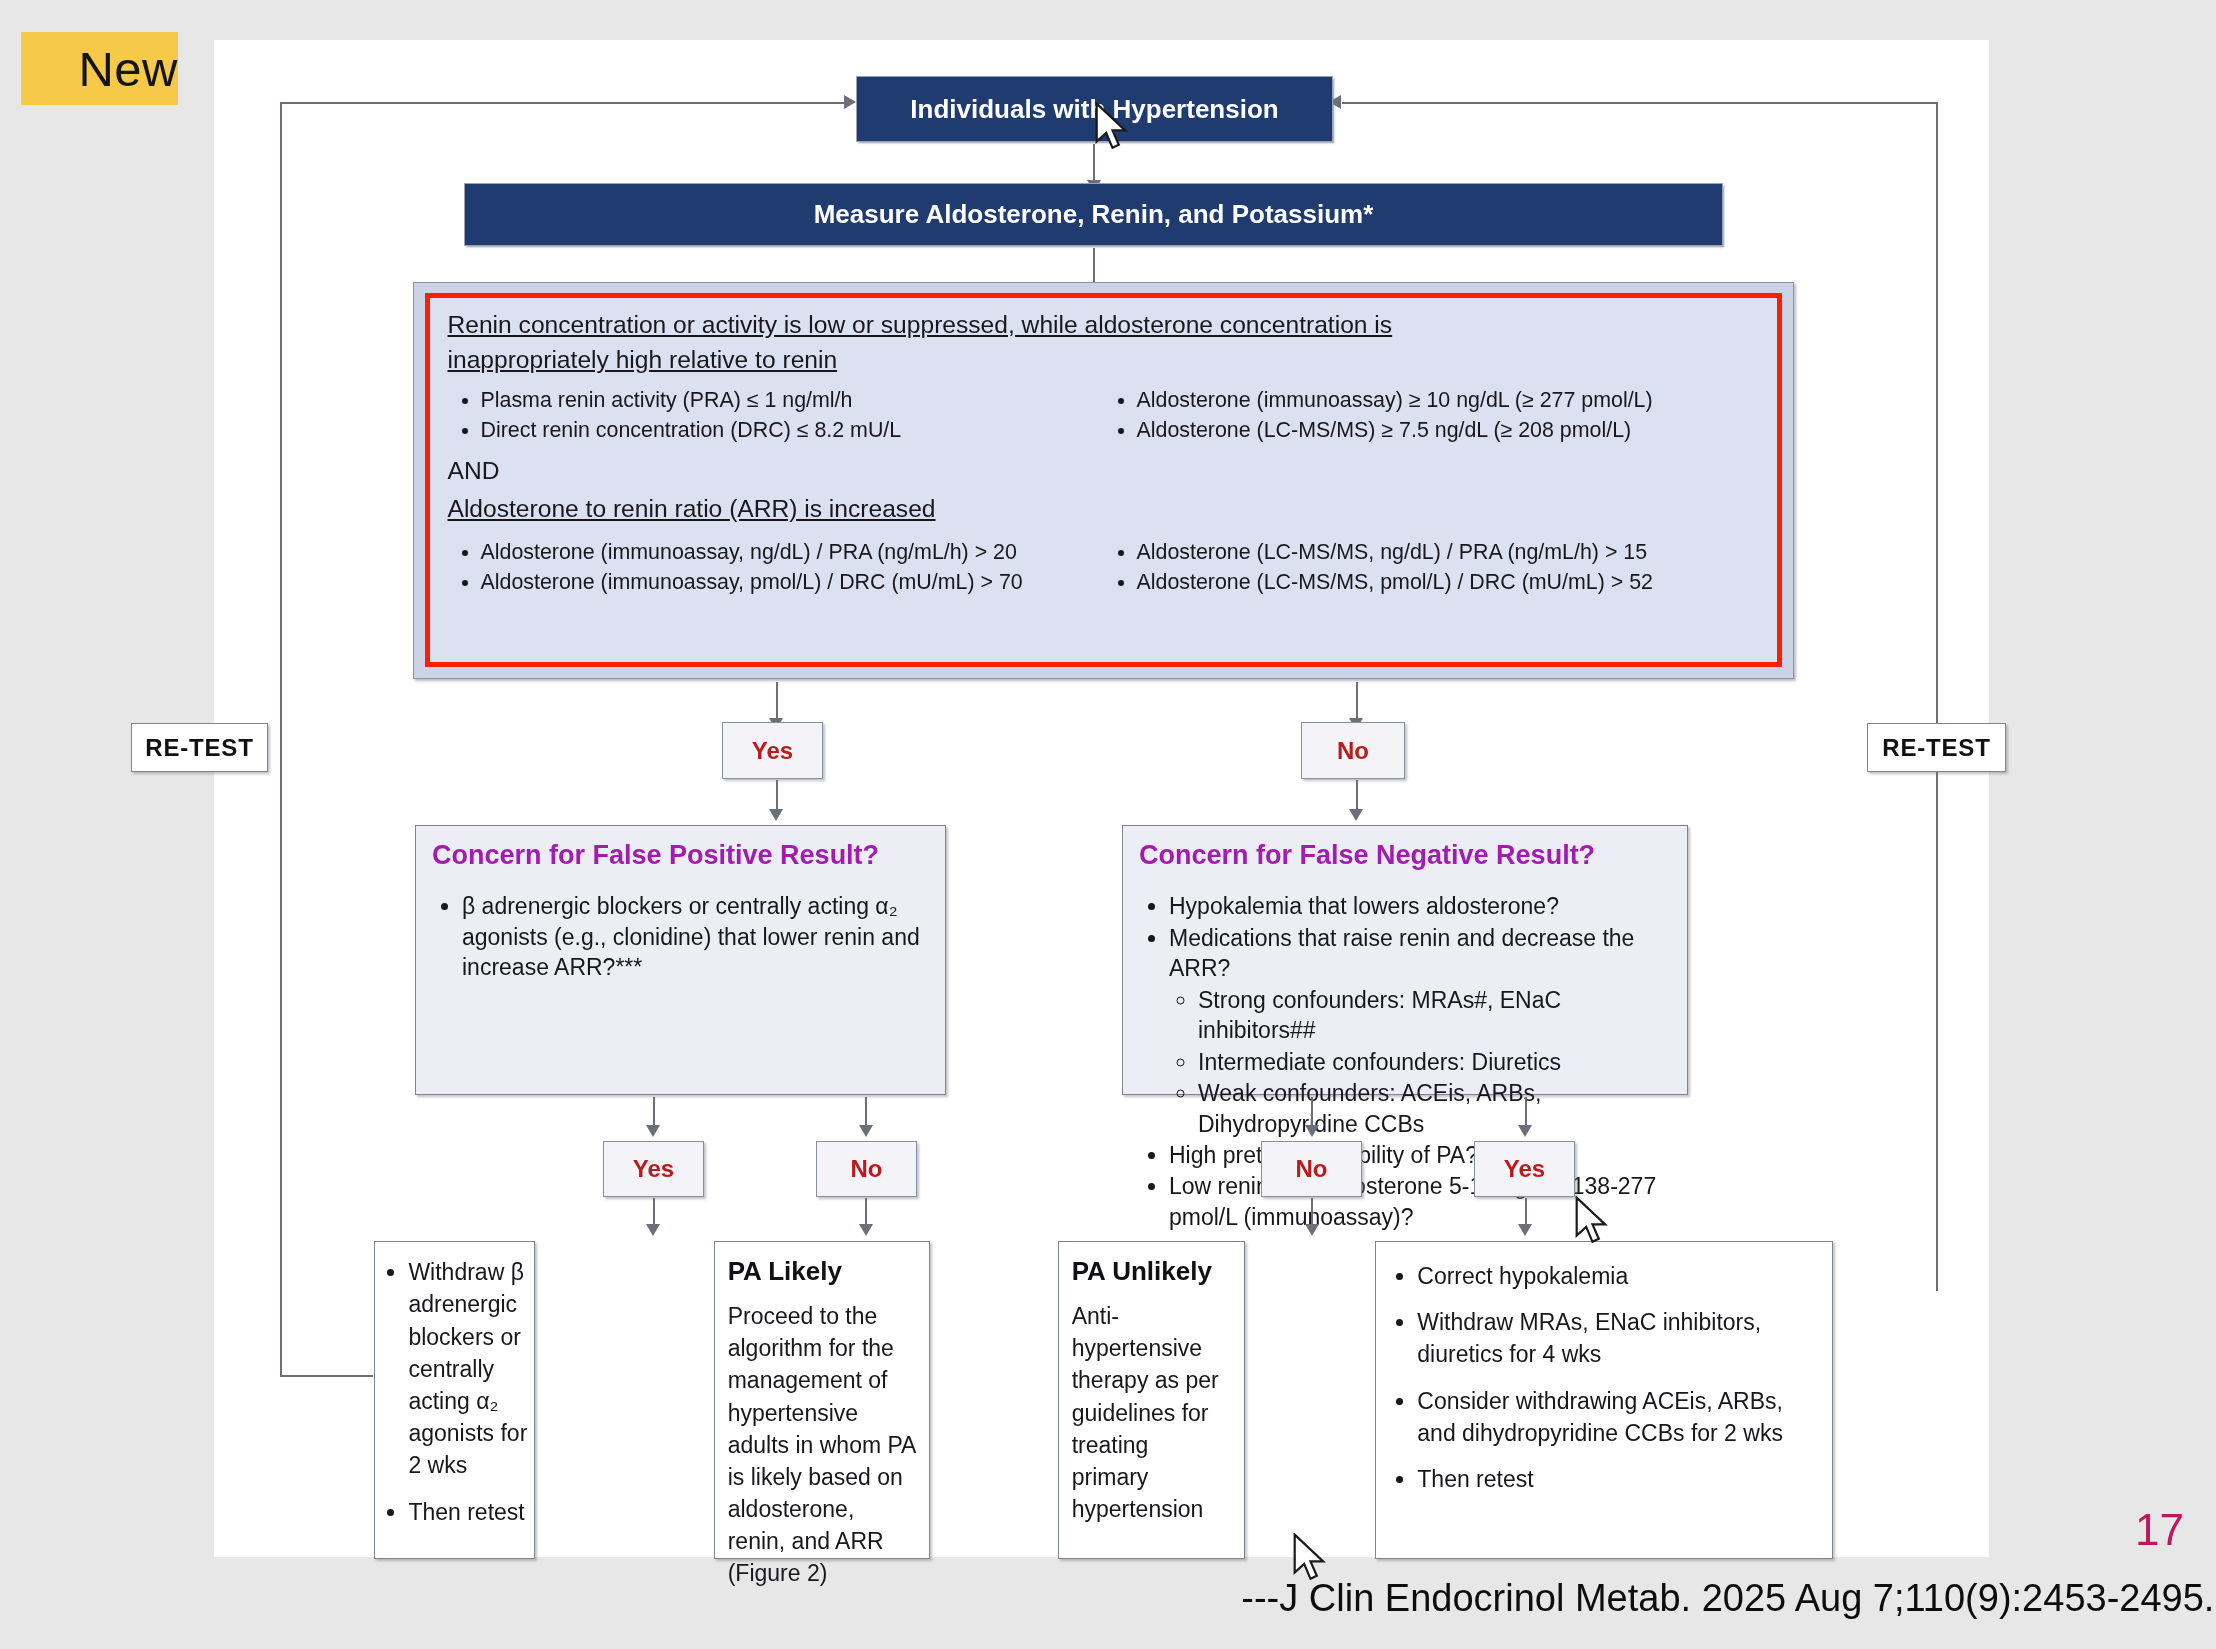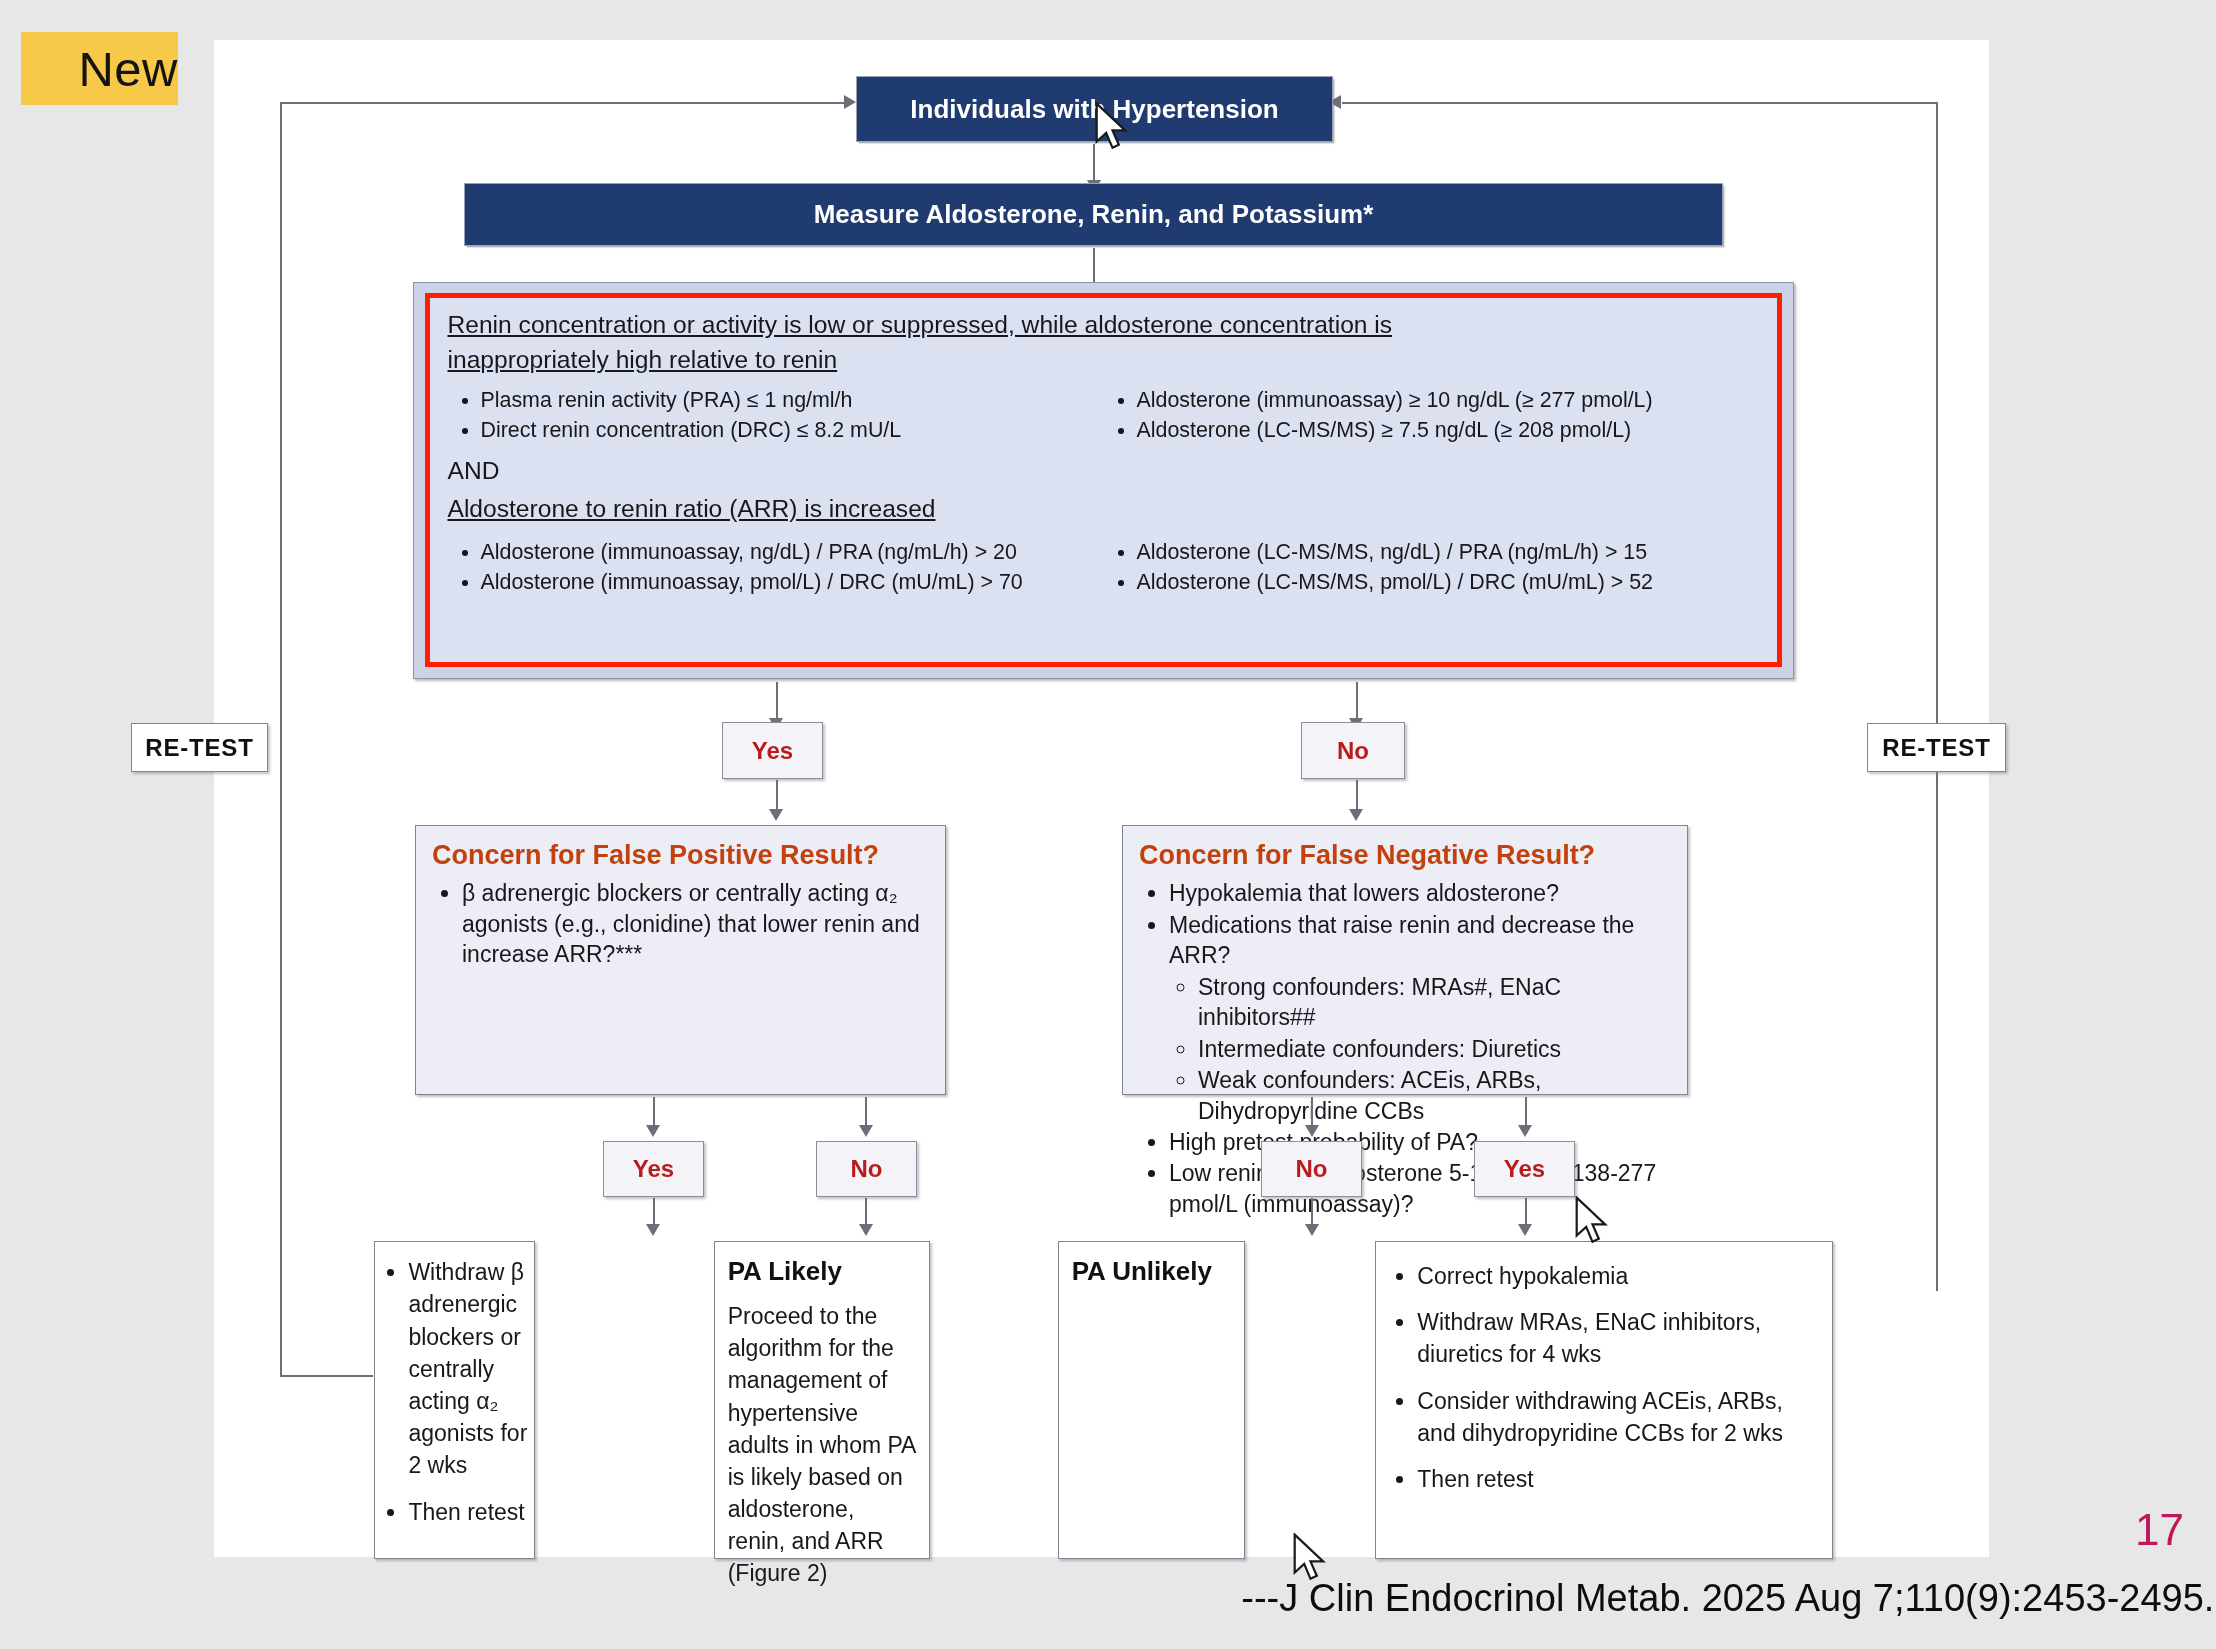--- a/index.html
+++ b/index.html
@@ -65,21 +65,21 @@
   .crit-head{
     font-size:24.6px;font-weight:normal;text-decoration:underline;
     line-height:1.33;margin:0 0 3.2px 0;
   }
   .crit-and{font-size:24.6px;margin:11px 0 8px 0;}
   .crit-cols{display:flex;margin-top:4.8px;}
   .crit-col{width:50%;box-sizing:border-box;}
   .crit-col ul{margin:0;padding-left:33px;}
   .crit-col li{font-size:21.4px;line-height:1.42;}
   
-  .concern-title{font-size:27px;font-weight:bold;color:#c2410c;margin:0 0 7px 0;}
+  .concern-title{font-size:27px;font-weight:bold;color:#a21caf;margin:0 0 20px 0;}
   .concern-body{font-size:23px;color:#17171c;line-height:1.33;}
   .concern-body ul{margin:0;padding-left:30px;}
   .concern-body ul ul{padding-left:29px;}
   .concern-body li{margin:0.8px 0;}
   
   .out-title{font-size:26px;font-weight:bold;color:#101015;margin:0 0 12.7px 0;}
   .out-body{font-size:23px;color:#17171c;line-height:1.4;}
   .out-body ul{margin:0;padding-left:27px;}
   .out-body li{margin-bottom:14.3px;}
   
@@ -274,20 +274,21 @@
     </div>
   </div>
 
   <div class="box whitebox" style="left:500px;top:1201px;width:216px;height:318px;padding:14.3px 12.7px;">
     <div class="out-title">PA Likely</div>
     <div class="out-body">Proceed to the algorithm for the management of hypertensive adults in whom PA is likely based on aldosterone, renin, and ARR (Figure 2)</div>
   </div>
 
   <div class="box whitebox" style="left:844px;top:1201px;width:187px;height:318px;padding:14.3px 12.7px;">
     <div class="out-title">PA Unlikely</div>
+    <div class="out-body">Anti-hypertensive therapy as per guidelines for treating primary hypertension</div>
   </div>
 
   <div class="box whitebox" style="left:1161px;top:1201px;width:458px;height:318px;padding:17.5px 14.3px;">
     <div class="out-body">
       <ul>
         <li>Correct hypokalemia</li>
         <li>Withdraw MRAs, ENaC inhibitors, diuretics for 4 wks</li>
         <li>Consider withdrawing ACEis, ARBs, and dihydropyridine CCBs for 2 wks</li>
         <li>Then retest</li>
       </ul>

